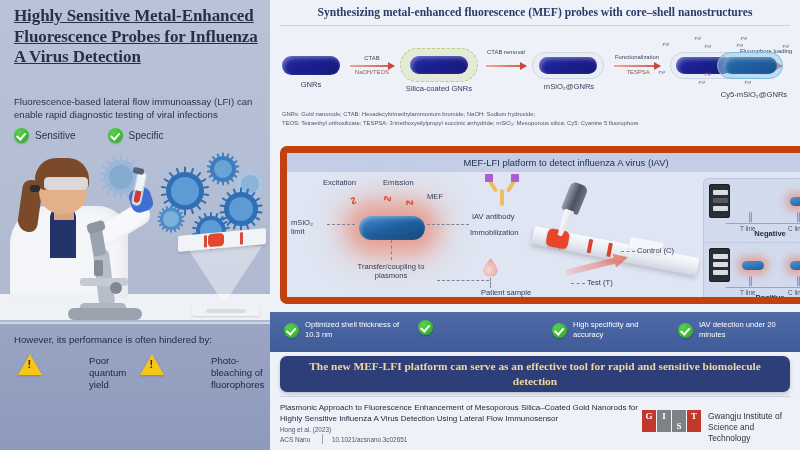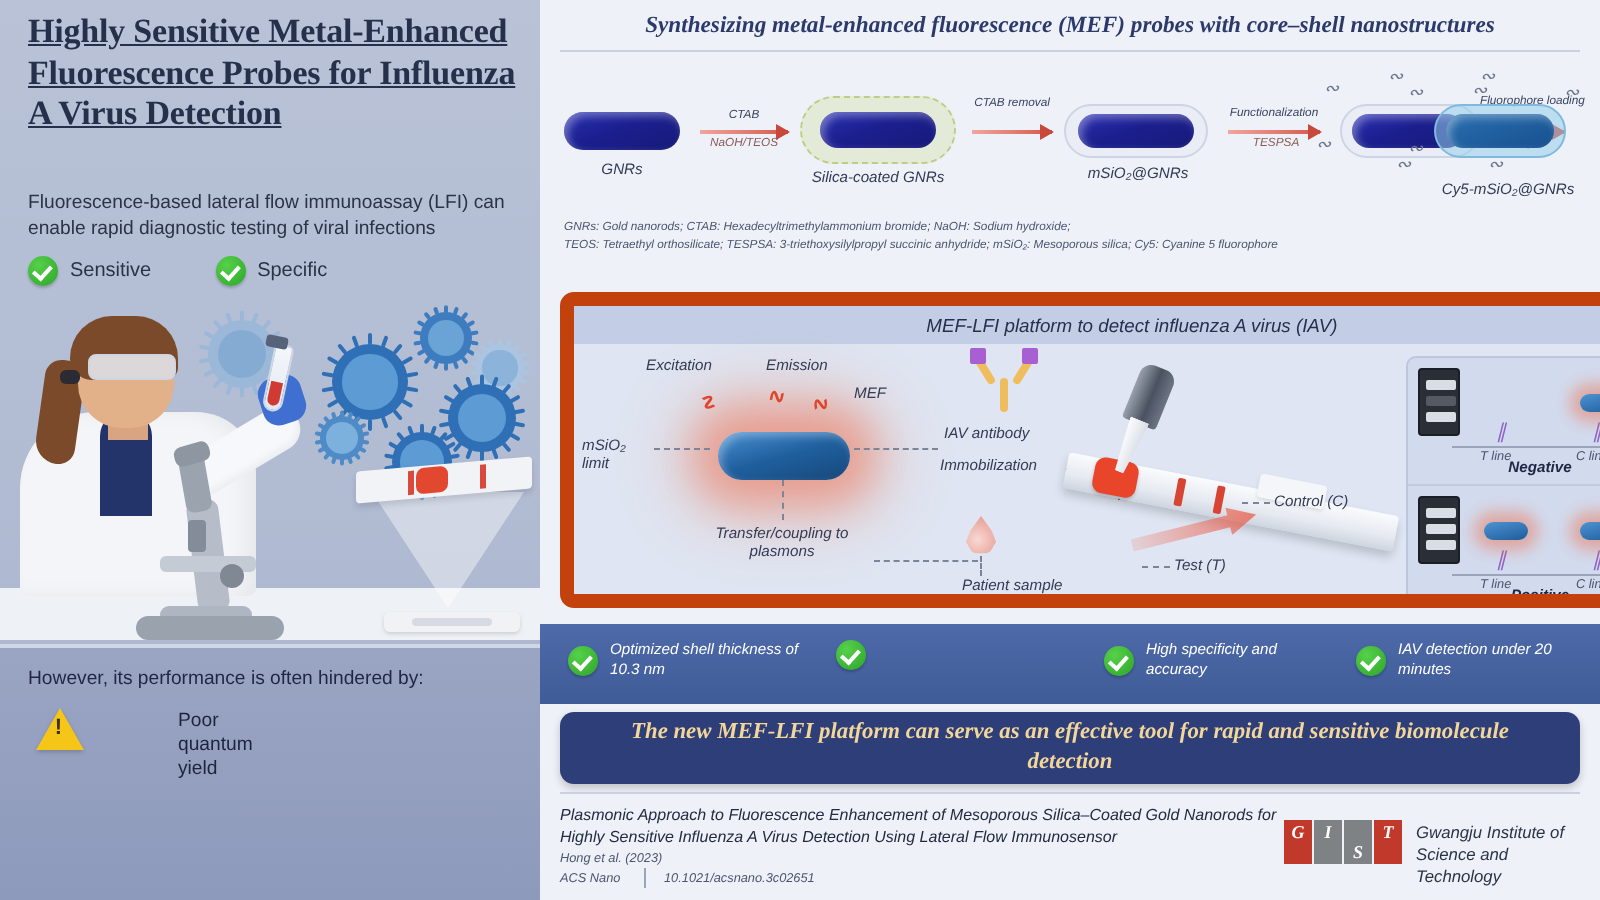--- a/index.html
+++ b/index.html
@@ -135,21 +135,21 @@
   }
   #question-text {
     position: absolute; left: 12px; top: 8px; width: 190px;
     font-family: "Liberation Serif", serif; font-weight: bold;
     font-size: 10.6px; line-height: 14px; color: #f3d79a;
   }
   #qmark { position: absolute; right: 12px; top: 2px; font-family: "Liberation Serif", serif;
     font-weight: bold; font-size: 38px; color: #d8372c; line-height: 40px; }
 
   
-  #right-panel { position: absolute; left: 270px; top: 0; width: 530px; height: 450px; background: #eef1f7; font-style: italic; }
+  #right-panel { position: absolute; left: 270px; top: 0; width: 530px; height: 450px; background: #eef1f7; }
 
   #syn-header {
     position: absolute; left: 0; top: 0; width: 530px; height: 25px;
     display: flex; align-items: center; justify-content: center;
     font-family: "Liberation Serif", serif; font-weight: bold; font-size: 11.6px;
     color: #2c3a6b; background: #eef1f7;
   }
   #syn-rule { position: absolute; left: 10px; top: 25px; width: 510px; height: 1px; background: #c9d1e1; }
 
   #syn-row { position: absolute; left: 0; top: 28px; width: 530px; height: 80px; }
@@ -489,20 +489,24 @@
       </div>
     </div>
 
     <div id="hinder">
       <div id="hinder-title">However, its performance is often hindered by:</div>
 
       <div class="warn-row" id="warn-1">
         <div class="warn-tri"></div>
         <div class="warn-lbl">Poor quantum yield</div>
       </div>
+      <div class="warn-row" id="warn-2">
+        <div class="warn-tri"></div>
+        <div class="warn-lbl">Photo-bleaching of fluorophores</div>
+      </div>
 
     </div>
   </div>
 
   <div id="right-panel">
 
     <div id="syn-header">Synthesizing metal-enhanced fluorescence (MEF) probes with core–shell nanostructures</div>
     <div id="syn-rule"></div>
 
     <div id="syn-row">

